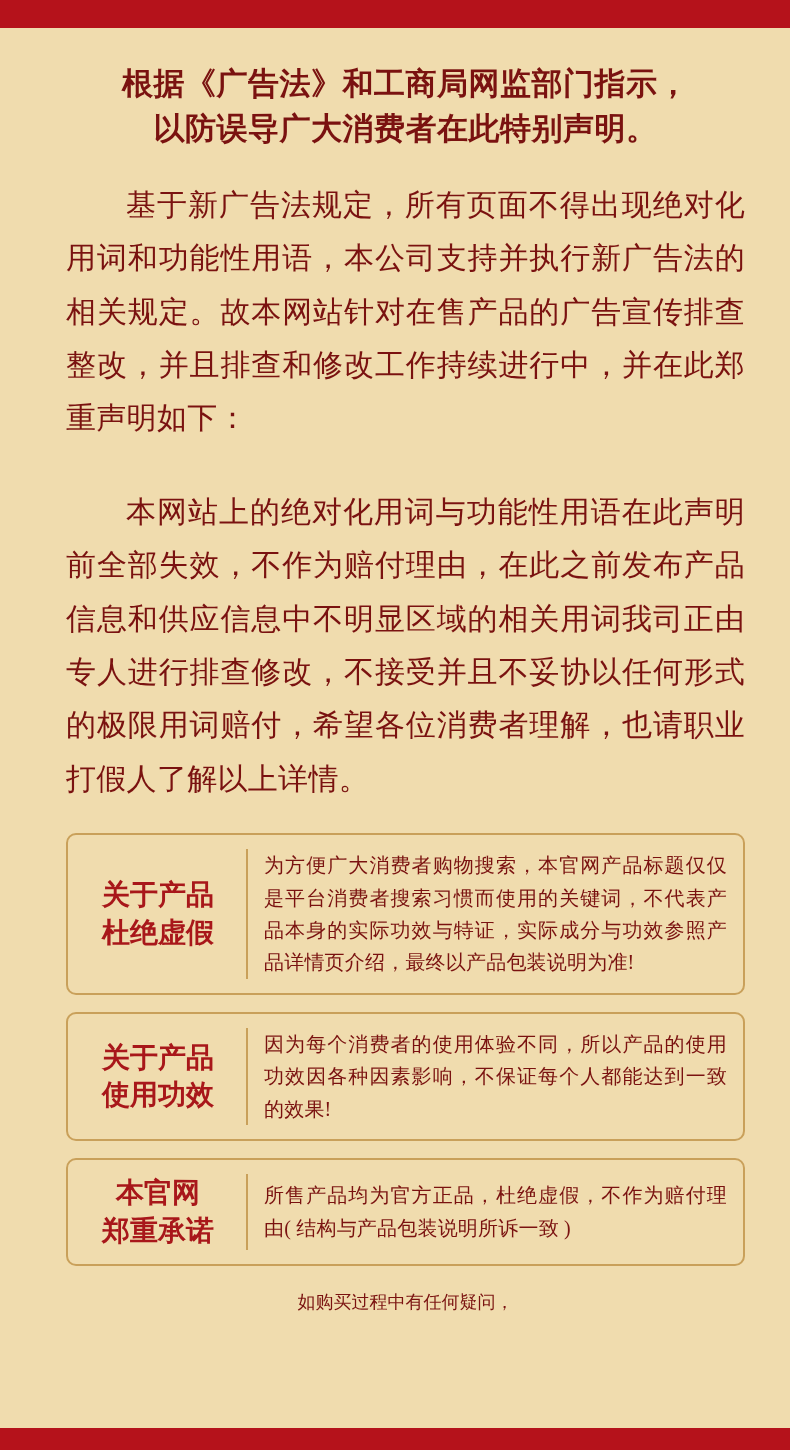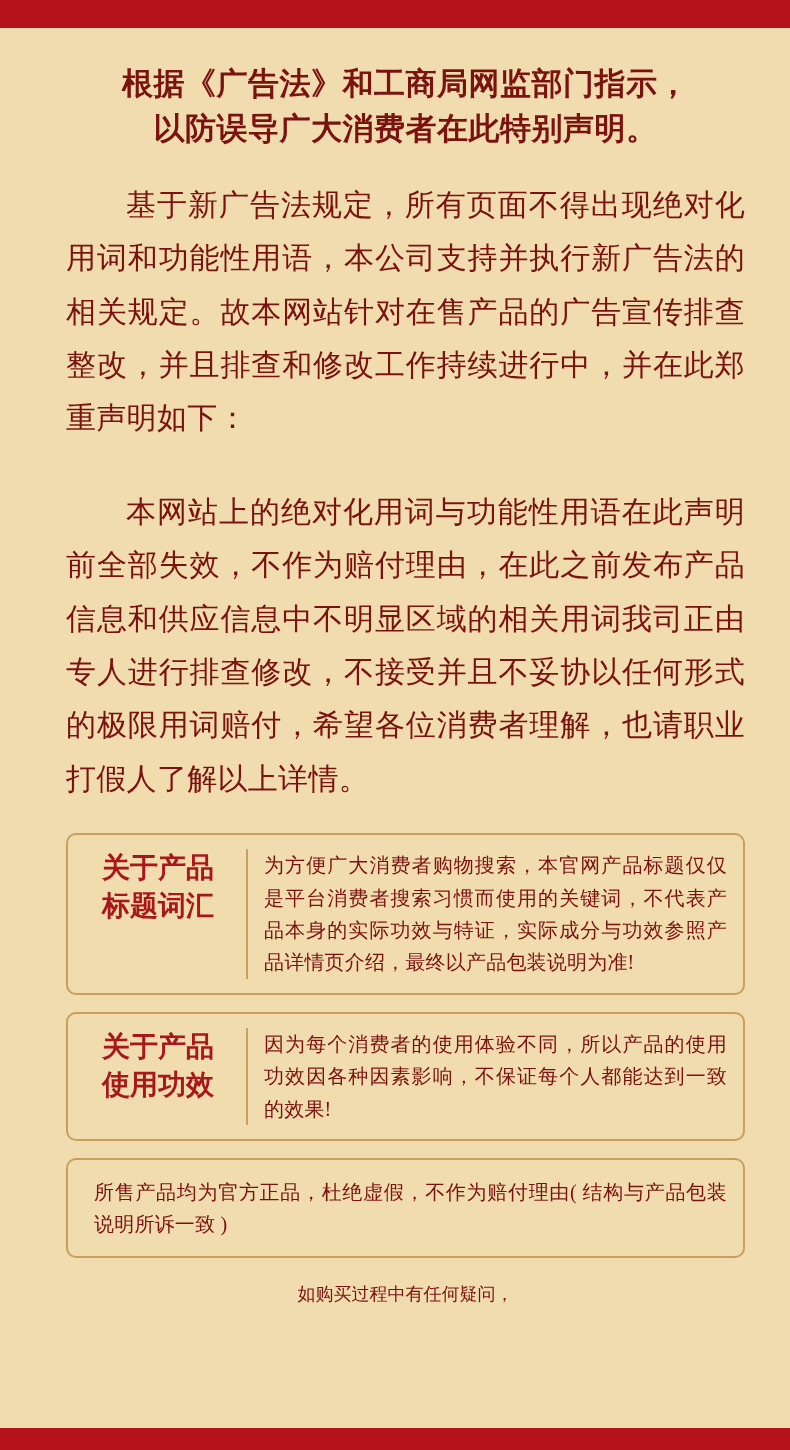--- a/index.html
+++ b/index.html
@@ -83,21 +83,21 @@
   .card-title {
     flex: 0 0 auto;
     width: 170px;
     color: #a8171a;
     font-weight: bold;
     font-size: 28px;
     line-height: 1.35;
     text-align: center;
     display: flex;
     flex-direction: column;
-    justify-content: flex-start;
+    justify-content: center;
     align-items: center;
     border-right: 2px solid #c9a05a;
     padding-right: 8px;
     box-sizing: border-box;
   }
   .card-title span {
     display: block;
     white-space: nowrap;
   }
   .card-body {
@@ -137,34 +137,38 @@
     </h1>
 
     <p class="para first">基于新广告法规定，所有页面不得出现绝对化用词和功能性用语，本公司支持并执行新广告法的相关规定。故本网站针对在售产品的广告宣传排查整改，并且排查和修改工作持续进行中，并在此郑重声明如下：</p>
     <p class="para second">本网站上的绝对化用词与功能性用语在此声明前全部失效，不作为赔付理由，在此之前发布产品信息和供应信息中不明显区域的相关用词我司正由专人进行排查修改，不接受并且不妥协以任何形式的极限用词赔付，希望各位消费者理解，也请职业打假人了解以上详情。</p>
 
     <div class="cards">
 
       <div class="card">
         <div class="card-title">
           <span>关于产品</span>
-          <span>标题词汇</span>
+          <span>杜绝虚假</span>
         </div>
         <div class="card-body">为方便广大消费者购物搜索，本官网产品标题仅仅是平台消费者搜索习惯而使用的关键词，不代表产品本身的实际功效与特证，实际成分与功效参照产品详情页介绍，最终以产品包装说明为准!</div>
       </div>
 
       <div class="card">
         <div class="card-title">
           <span>关于产品</span>
           <span>使用功效</span>
         </div>
         <div class="card-body">因为每个消费者的使用体验不同，所以产品的使用功效因各种因素影响，不保证每个人都能达到一致的效果!</div>
       </div>
 
       <div class="card">
+        <div class="card-title">
+          <span>本官网</span>
+          <span>郑重承诺</span>
+        </div>
         <div class="card-body">所售产品均为官方正品，杜绝虚假，不作为赔付理由( 结构与产品包装说明所诉一致 )</div>
       </div>
 
     </div>
 
     <div class="footer-note">
       <span>如购买过程中有任何疑问，</span>
     </div>
 
   </div>

